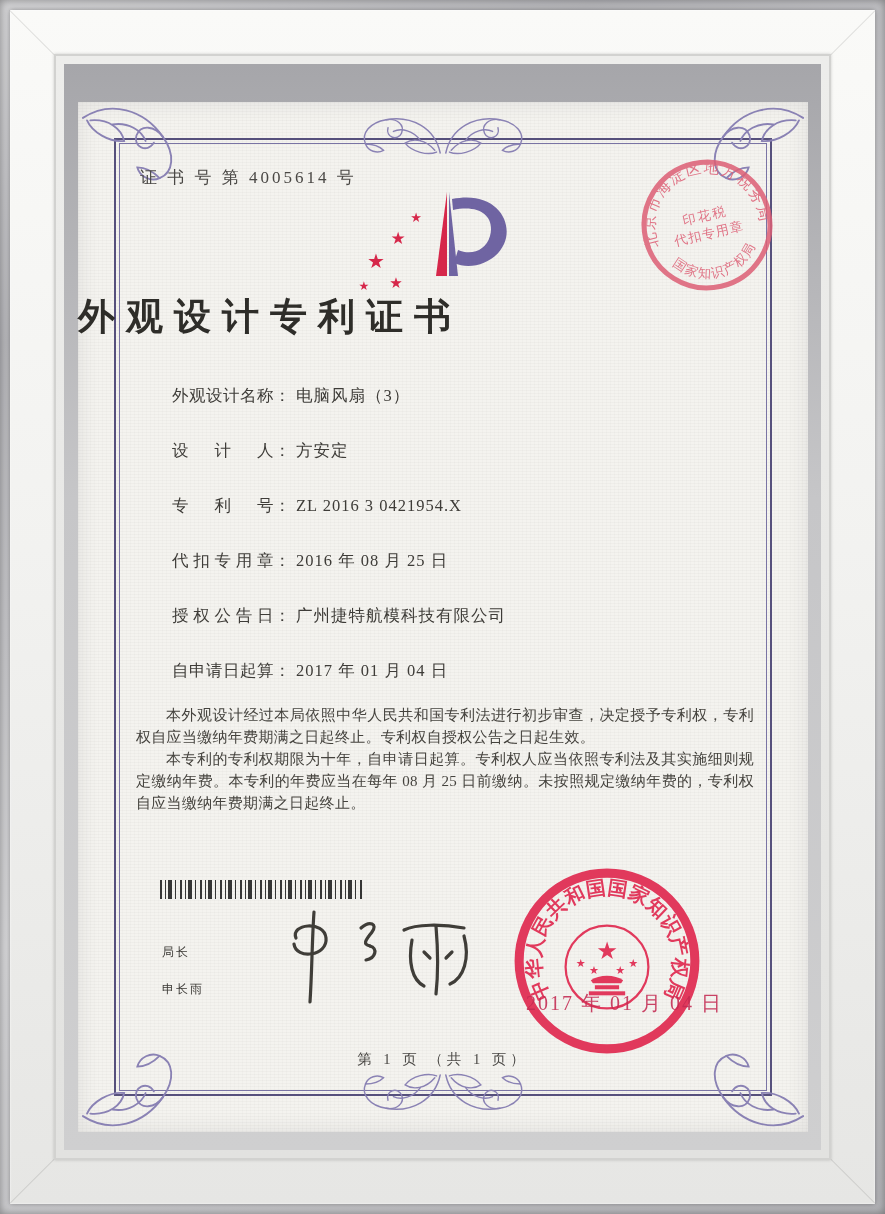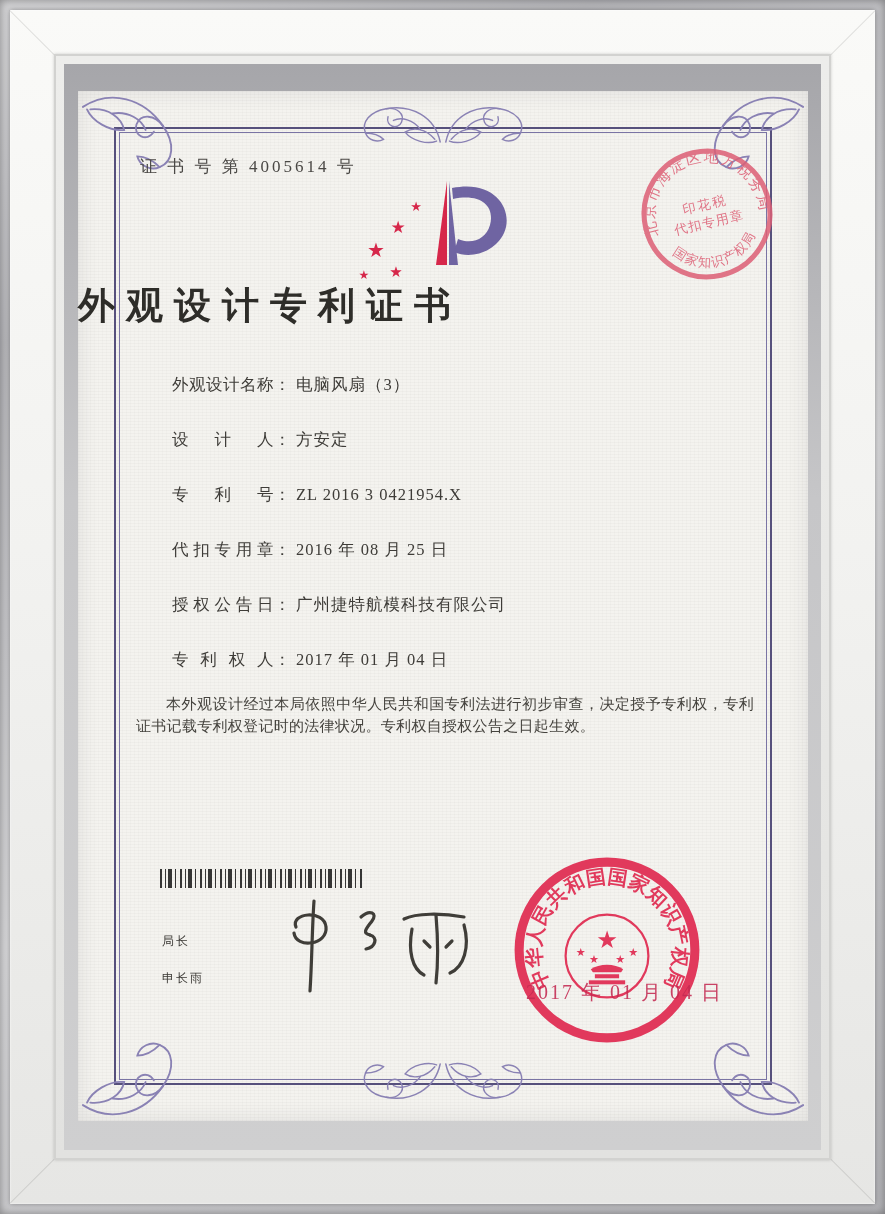--- a/index.html
+++ b/index.html
@@ -8,21 +8,21 @@
   .frame-rim{position:absolute;inset:0;background:linear-gradient(150deg,#d6d6d8,#b9b9bd 20%,#d9d9db 55%,#b5b5b9);box-shadow:inset 0 0 10px rgba(0,0,0,.38);}
   .frame-face{position:absolute;inset:10px;background:linear-gradient(180deg,#fafaf8 0%,#f2f2f0 45%,#e6e6e4 100%);box-shadow:0 0 5px rgba(0,0,0,.35), inset 0 0 2px #fff;}
   .miter{position:absolute;height:1px;width:74px;background:rgba(0,0,0,.10);}
   .miter.tl{top:10px;left:10px;transform:rotate(45deg);transform-origin:0 0;}
   .miter.tr{top:10px;right:10px;transform:rotate(-45deg);transform-origin:100% 0;}
   .miter.bl{bottom:10px;left:10px;transform:rotate(-45deg);transform-origin:0 100%;}
   .miter.br{bottom:10px;right:10px;transform:rotate(45deg);transform-origin:100% 100%;}
   .frame-step{position:absolute;inset:54px;border:2px solid #d2d2d0;background:linear-gradient(180deg,#ededeb,#e2e2e0);box-shadow:0 0 3px rgba(0,0,0,.18);}
   .mat{position:absolute;inset:64px;background:linear-gradient(180deg,#a6a6aa,#c6c6c8 40%,#cfcfd0);}
   
-  .paper{position:absolute;left:78px;top:91px;width:730px;height:1030px;background:#f4f3ef;
+  .paper{position:absolute;left:78px;top:102px;width:730px;height:1030px;background:#f4f3ef;
     background-image:repeating-linear-gradient(0deg,rgba(120,115,110,.045) 0 1px,transparent 1px 3px),
                      repeating-linear-gradient(90deg,rgba(120,115,110,.03) 0 1px,transparent 1px 4px);
     box-shadow:inset 0 0 22px rgba(40,40,60,.10);}
   .cert-border{position:absolute;inset:36px;border:2px solid #56507c;}
   .cert-border::before{content:"";position:absolute;inset:3px;border:1px solid #7a74a4;}
   .orn{position:absolute;pointer-events:none;}
   
   .cert-no{position:absolute;left:62px;top:64px;font-size:17px;letter-spacing:3px;color:#4a4845;}
   .logo{position:absolute;left:50%;top:84px;transform:translateX(-50%);}
   .title{position:absolute;top:190px;left:0;width:100%;text-align:left;font-size:37px;font-weight:bold;letter-spacing:11px;color:#2e2d29;}
@@ -127,25 +127,26 @@
     </svg>
 
     <div class="title">外观设计专利证书</div>
 
     <div class="fields">
       <div class="field"><span class="flabel">外观设计名称</span><span>：</span><span class="fvalue">电脑风扇（3）</span></div>
       <div class="field"><span class="flabel">设计人</span><span>：</span><span class="fvalue">方安定</span></div>
       <div class="field"><span class="flabel">专利号</span><span>：</span><span class="fvalue">ZL 2016 3 0421954.X</span></div>
       <div class="field"><span class="flabel">代扣专用章</span><span>：</span><span class="fvalue">2016 年 08 月 25 日</span></div>
       <div class="field"><span class="flabel">授权公告日</span><span>：</span><span class="fvalue">广州捷特航模科技有限公司</span></div>
-      <div class="field"><span class="flabel">专利权人</span><span>：</span><span class="fvalue">2017 年 01 月 04 日</span></div>
+      <div class="field"><span class="flabel">自申请日起算</span><span>：</span><span class="fvalue">2017 年 01 月 04 日</span></div>
     </div>
 
     <div class="paragraphs">
-      <p>本外观设计经过本局依照中华人民共和国专利法进行初步审查，决定授予专利权，专利证书记载专利权登记时的法律状况。专利权自授权公告之日起生效。</p>
+      <p>本外观设计经过本局依照中华人民共和国专利法进行初步审查，决定授予专利权，专利权自应当缴纳年费期满之日起终止。专利权自授权公告之日起生效。</p>
+      <p>本专利的专利权期限为十年，自申请日起算。专利权人应当依照专利法及其实施细则规定缴纳年费。本专利的年费应当在每年 08 月 25 日前缴纳。未按照规定缴纳年费的，专利权自应当缴纳年费期满之日起终止。</p>
     </div>
 
     <div class="barcode"></div>
 
     <div class="officer">
       <div>局长</div>
       <div>申长雨</div>
     </div>
 
     <svg class="signature" viewBox="0 0 225 112" fill="none" stroke="#3f3d38" stroke-width="3.2" stroke-linecap="round">
@@ -173,14 +174,15 @@
       <text x="113" y="113" font-size="11" fill="#e02a50" text-anchor="middle">★</text>
       <text x="126" y="106" font-size="11" fill="#e02a50" text-anchor="middle">★</text>
       <g fill="#e02a50">
         <path d="M84,119 C92,113 108,113 116,119 L114,122 L86,122 Z"></path>
         <rect x="88" y="124" width="24" height="4"></rect>
         <rect x="82" y="130" width="36" height="4"></rect>
       </g>
     </svg>
     <div class="seal-date">2017 年 01 月 04 日</div>
 
+    <div class="footer">第 1 页 （共 1 页）</div>
   </div>
 </div>
 
 </body></html>

